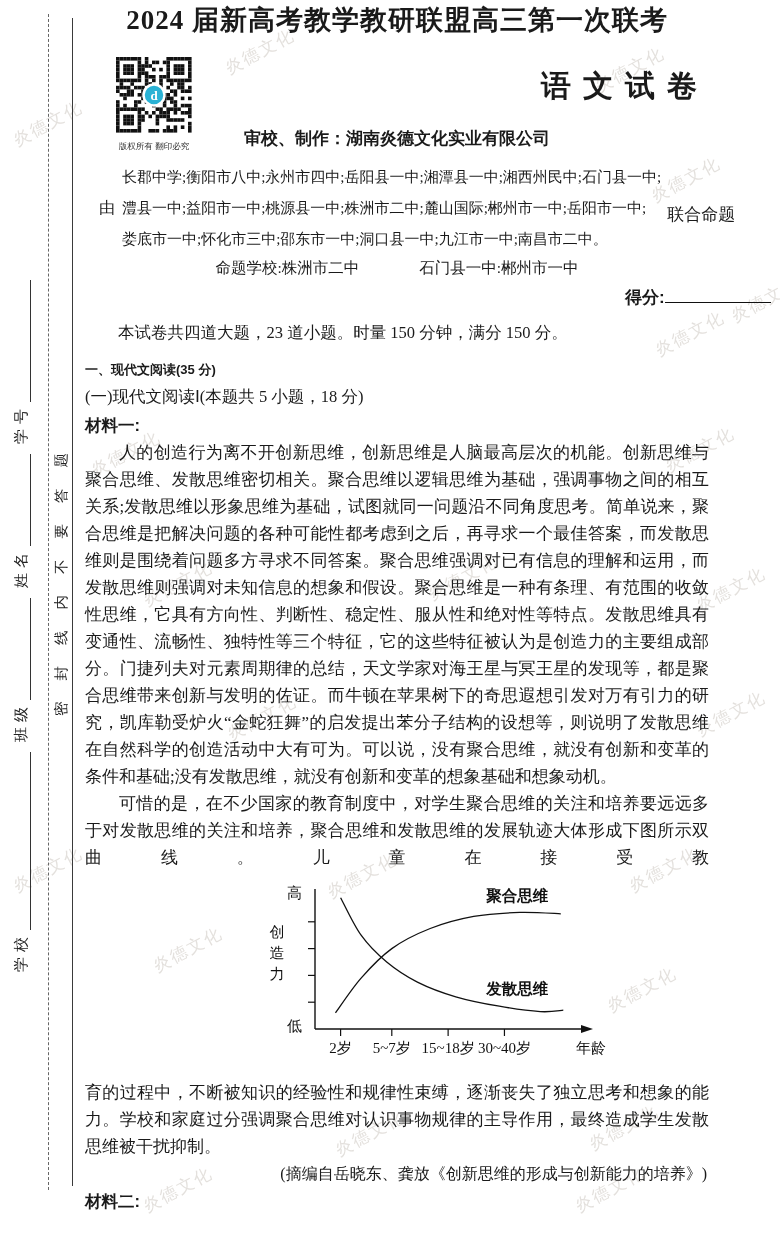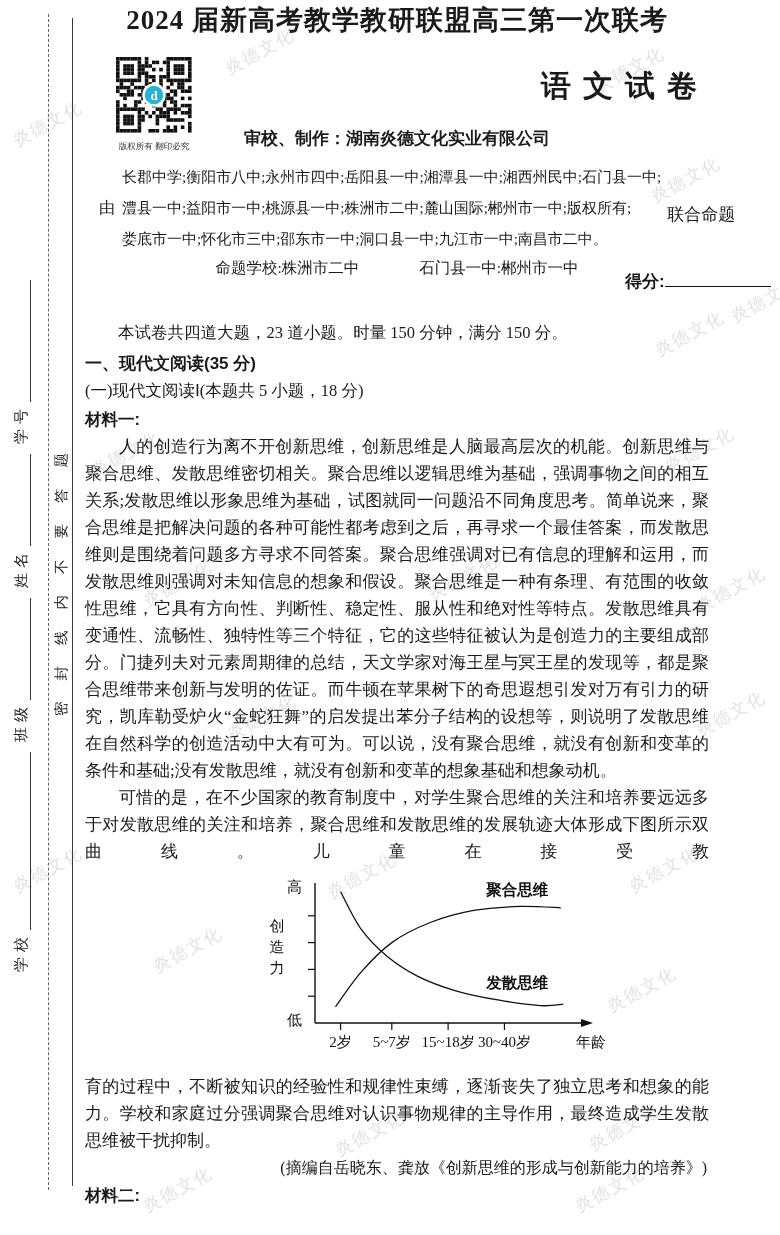--- a/index.html
+++ b/index.html
@@ -56,25 +56,25 @@
     margin-top:20px; text-align:center; font-size:17px; font-weight:bold;
     font-family:"Liberation Sans", sans-serif;
   }
   .schools-row { margin-top:12px; display:flex; align-items:center; }
   .you-char { font-size:16px; margin:0 7px 0 14px; flex:0 0 auto; }
   .school-lines { flex:1 1 auto; font-size:15px; line-height:31px; letter-spacing:0; }
   .school-lines div { white-space:nowrap; }
   .joint-label { flex:0 0 auto; font-size:17px; margin:12px 0 0 6px; white-space:nowrap; }
   .credits { text-align:center; margin-top:3px; font-size:15.5px; }
   .credits span { display:inline-block; margin:0 28px; }
-  .score-box { position:absolute; left:625px; top:270px; white-space:nowrap; }
+  .score-box { position:absolute; left:625px; top:286px; white-space:nowrap; }
   .score-label { font-size:17px; font-weight:bold; font-family:"Liberation Sans", sans-serif; }
   .score-blank { display:inline-block; width:106px; height:15px; border-bottom:1.5px solid #111; }
   .intro { margin-top:40px; text-indent:2em; font-size:16.5px; line-height:27px; }
-  .sec-title { margin-top:4px; font-size:17px; font-weight:bold; line-height:27px;
+  .sec-title { margin-top:10px; font-size:13px; font-weight:bold; line-height:27px;
     font-family:"Liberation Sans", sans-serif; }
   .sec-sub, .sec-instr { font-size:16.5px; line-height:28px; }
   .mat-label { font-size:16.5px; font-weight:bold; line-height:28px;
     font-family:"Liberation Sans", sans-serif; }
   .body-p { font-size:17px; line-height:27px; text-align:justify; }
   .ind { text-indent:2em; }
   .jlast { text-align-last:justify; }
   .chart-wrap { margin:6px 0 4px 176px; width:352px; height:198px; }
   .citation { text-align:right; font-size:16px; line-height:27px; padding-right:2px; }
 </style>
@@ -378,21 +378,21 @@
     </div>
 
     <div class="paper-subject">语文试卷</div>
 
     <div class="producer">审校、制作：湖南炎德文化实业有限公司</div>
 
     <div class="schools-row">
       <span class="you-char">由</span>
       <div class="school-lines" id="school-lines">
           <div>长郡中学;衡阳市八中;永州市四中;岳阳县一中;湘潭县一中;湘西州民中;石门县一中;</div>
-          <div>澧县一中;益阳市一中;桃源县一中;株洲市二中;麓山国际;郴州市一中;版权所有;</div>
+          <div>澧县一中;益阳市一中;桃源县一中;株洲市二中;麓山国际;郴州市一中;岳阳市一中;</div>
           <div>娄底市一中;怀化市三中;邵东市一中;洞口县一中;九江市一中;南昌市二中。</div>
         </div>
       <span class="joint-label">联合命题</span>
     </div>
 
     <div class="credits">
       <span>命题学校:株洲市二中</span>
       <span>石门县一中:郴州市一中</span>
     </div>
 

